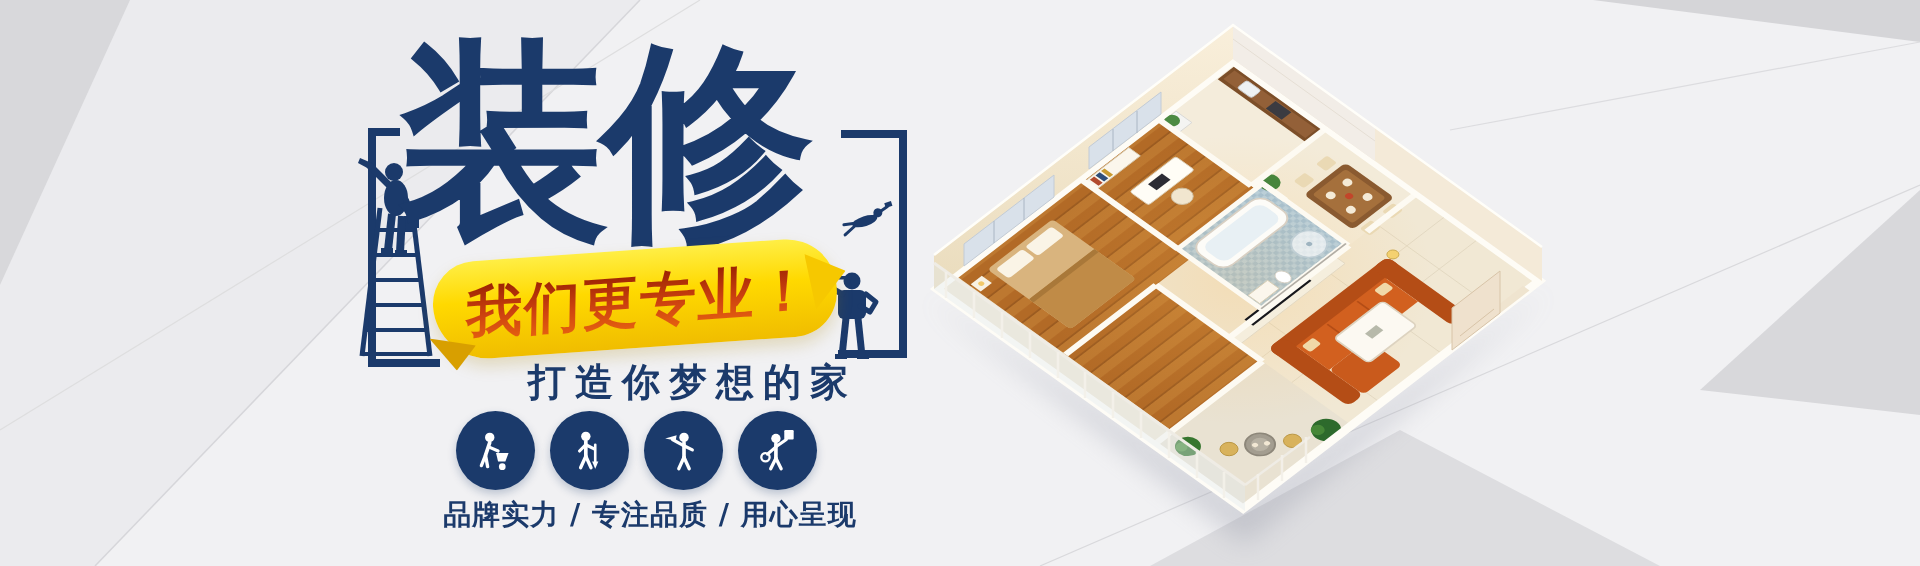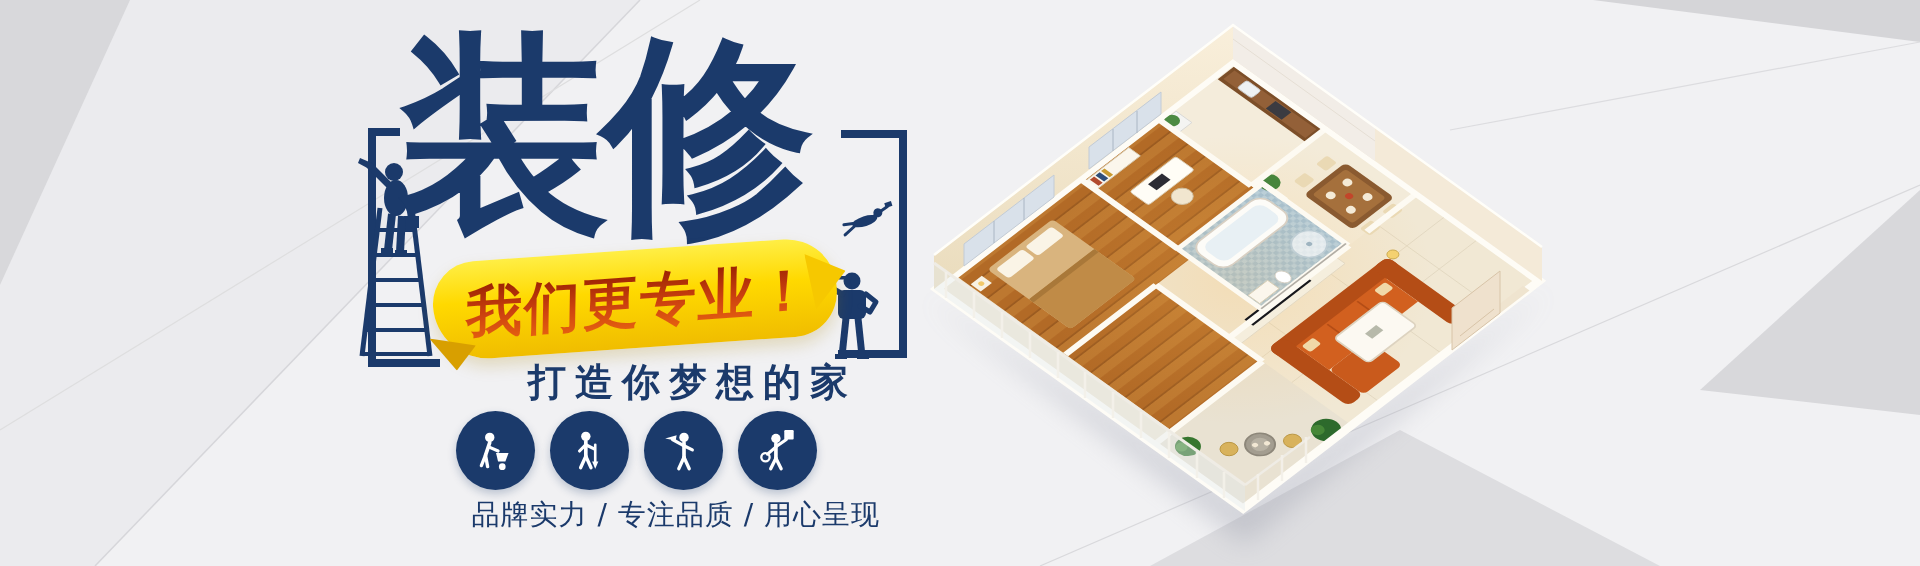--- a/index.html
+++ b/index.html
@@ -5,23 +5,23 @@
   html,body{margin:0;padding:0;}
   body{font-family:"DejaVu Sans","Liberation Sans",sans-serif;}
   .stage{position:relative;width:1920px;height:566px;overflow:hidden;background:#f1f1f3;}
   .stage svg{display:block;}
   .bg-layer{position:absolute;left:0;top:0;z-index:0;}
   .house-layer{position:absolute;left:900px;top:0;width:680px;height:566px;z-index:1;}
   .text-layer{position:absolute;left:0;top:0;width:100%;height:100%;z-index:2;}
 
   .frame-bar{position:absolute;background:#1b3a6b;}
 
-  .main-title{position:absolute;left:398px;top:21px;width:440px;
+  .main-title{position:absolute;left:398px;top:30px;width:440px;
     font-size:212px;line-height:1.08;font-weight:900;letter-spacing:-8px;
-    color:#1b3a6b;white-space:nowrap;}
+    color:#1b3a6b;white-space:nowrap;font-family:Liberation Serif, serif;}
 
   .ribbon{position:absolute;left:433px;top:250px;width:404px;height:98px;
     transform:rotate(-4deg);
     background:linear-gradient(180deg,#ffee45 0%,#ffd900 42%,#f0bd00 100%);
     border-radius:50px 58px 52px 64px;
     box-shadow:0 8px 16px rgba(170,130,0,.22);}
   .ribbon::before{content:"";position:absolute;left:-6px;bottom:-10px;
     width:46px;height:34px;background:#d89f00;
     clip-path:polygon(0 0,100% 30%,55% 100%);}
   .ribbon::after{content:"";position:absolute;right:-10px;top:16px;
@@ -36,22 +36,22 @@
   }
 
   .subtitle{position:absolute;left:512px;top:357px;width:345px;text-align:right;
     font-size:38px;font-weight:800;letter-spacing:9px;color:#1b3a6b;white-space:nowrap;}
 
   .icon-row{position:absolute;left:456px;top:411px;display:flex;gap:15px;}
   .icon-circle{width:79px;height:79px;border-radius:50%;background:#1b3a6b;
     display:flex;align-items:center;justify-content:center;
     box-shadow:0 4px 8px rgba(27,58,107,.25);}
 
-  .tagline{position:absolute;left:420px;top:496px;width:460px;text-align:right;
-    font-size:28px;font-weight:400;letter-spacing:1px;color:#1b3a6b;white-space:nowrap;}
+  .tagline{position:absolute;left:420px;top:496px;width:460px;text-align:center;
+    font-size:28px;font-weight:700;letter-spacing:1px;color:#1b3a6b;white-space:nowrap;}
 
   .deco{position:absolute;}
 </style>
 </head>
 <body>
 
 <div class="stage">
 
   <svg class="bg-layer" width="1920" height="566" viewBox="0 0 1920 566">
     <rect width="1920" height="566" fill="#f1f1f3"></rect>

